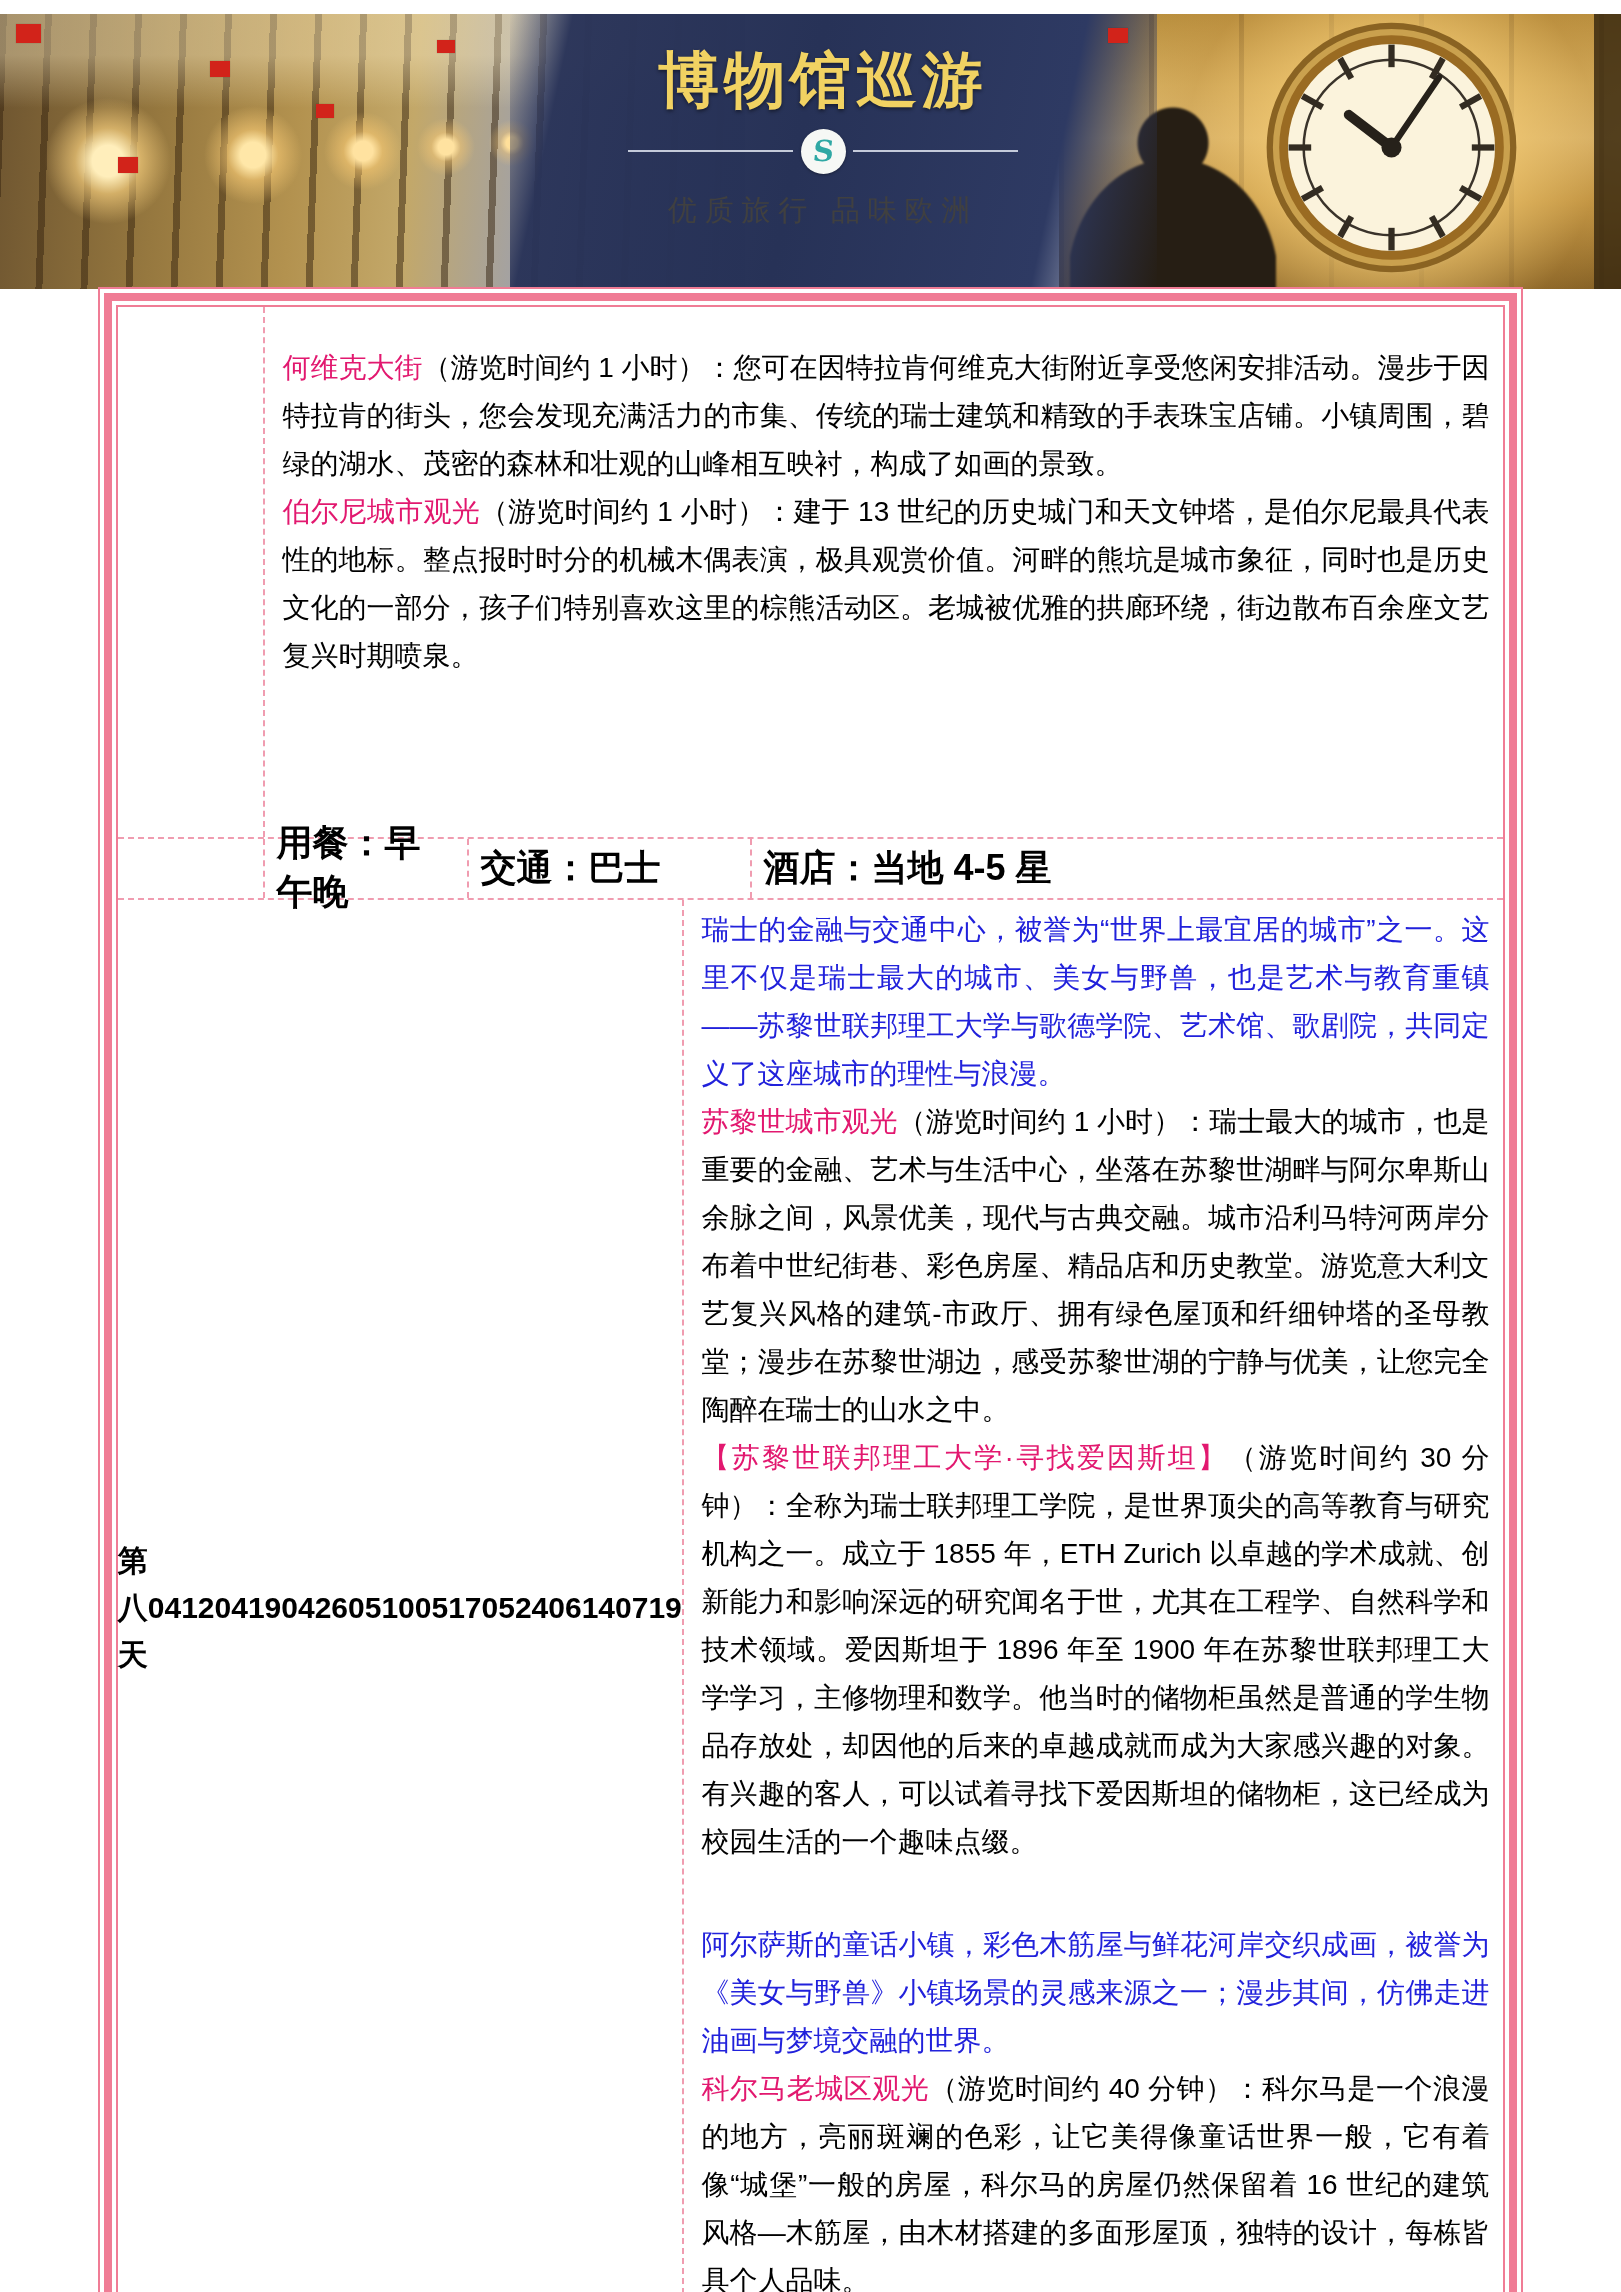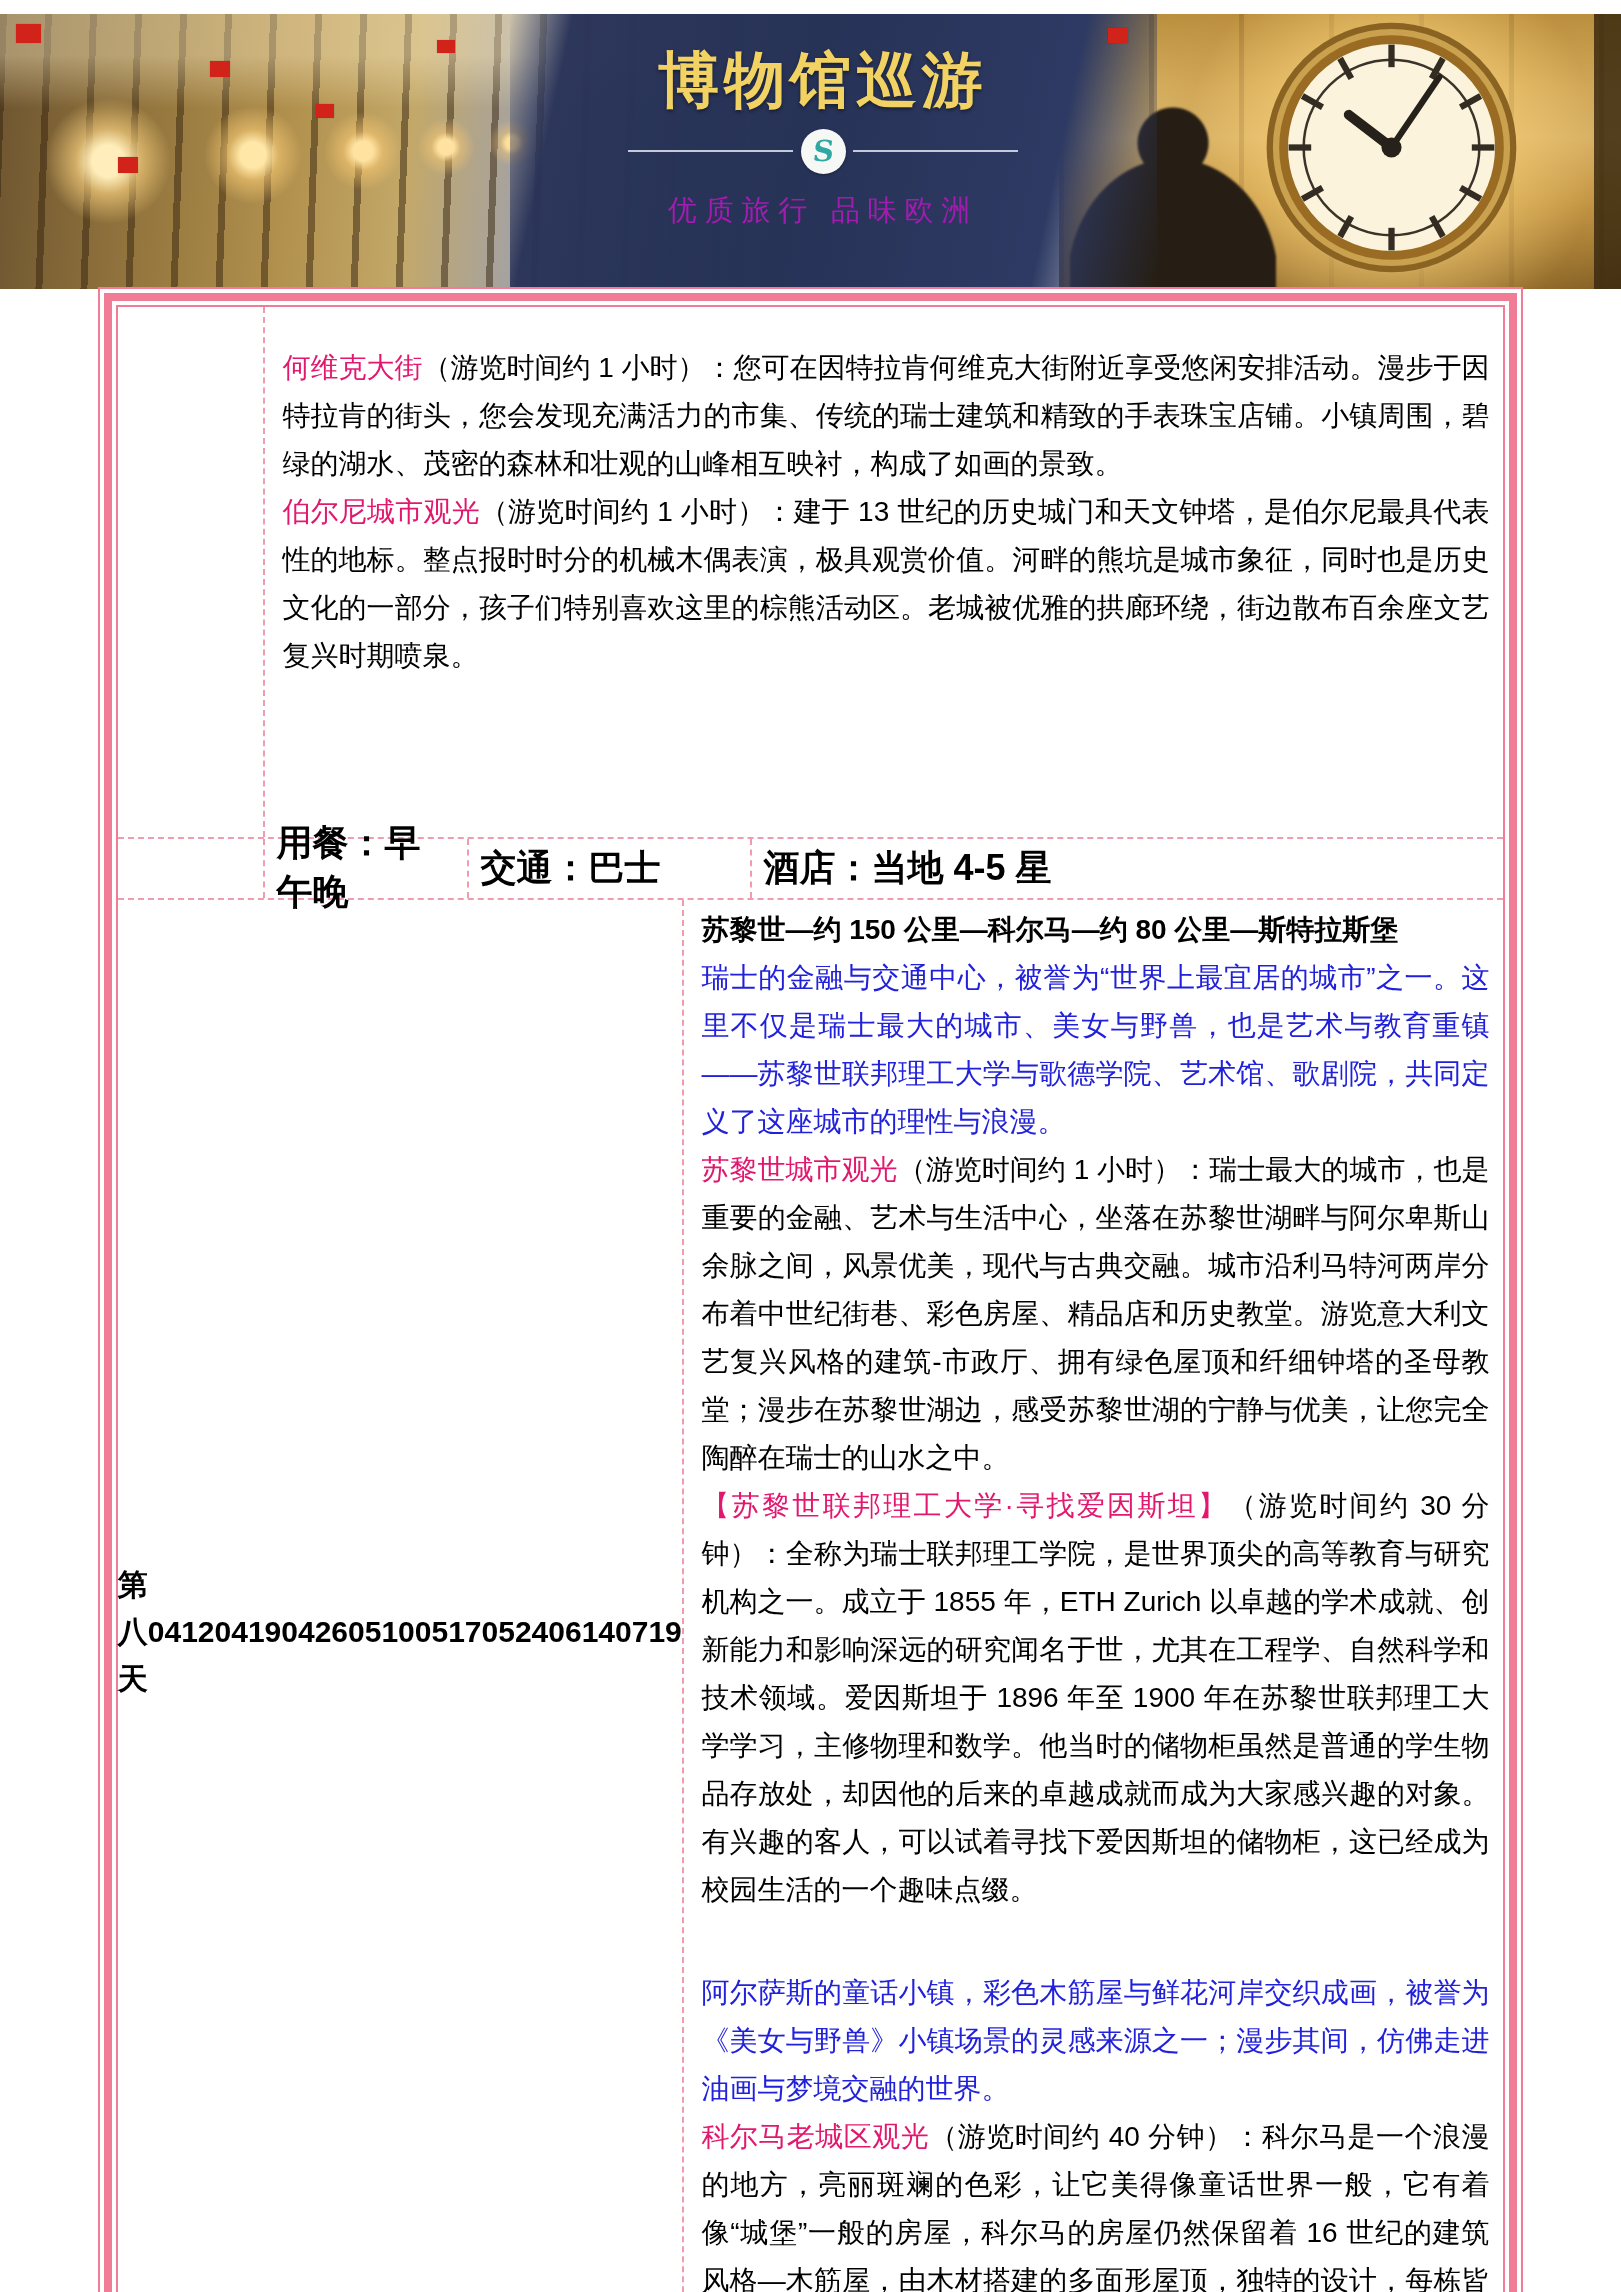--- a/index.html
+++ b/index.html
@@ -50,21 +50,21 @@
   .divider .line{display:inline-block;width:165px;height:2px;background:rgba(235,240,250,.8);}
   .badge{
     display:inline-flex;align-items:center;justify-content:center;
     width:45px;height:45px;border-radius:50%;background:#f6f8f5;margin:0 7.8px;
     box-shadow:0 1px 2.9px rgba(0,0,0,.35);
   }
   .badge span{
     font-family:"DejaVu Serif","Liberation Serif",serif;
     font-size:29px;font-weight:bold;color:#2fa8a4;transform:skewX(-6deg);
   }
-  .banner-subtitle{margin-top:17.6px;font-size:29px;color:#a21caf;letter-spacing:7.8px;}
+  .banner-subtitle{margin-top:17.6px;font-size:29px;color:#404040;letter-spacing:7.8px;}
   .clock{position:absolute;left:1266px;top:7.8px;width:251px;height:251px;}
   .person{position:absolute;left:1070px;top:88px;width:206px;height:187px;
     background:
       radial-gradient(circle at 103px 41px, #261e14 0 35px, rgba(0,0,0,0) 36px),
       radial-gradient(106px 125px at 103px 181px, #261e14 0 99%, rgba(0,0,0,0) 100%);
     filter:blur(1px);
   }
   .right-bar{position:absolute;right:0;top:0;width:27.4px;height:275px;background:#3b2a10;opacity:.85;}
   .tag{position:absolute;background:#d2231a;box-shadow:0 0 1px rgba(0,0,0,.3);}
 
@@ -187,21 +187,20 @@
             <div>0412</div>
             <div>0419</div>
             <div>0426</div>
             <div>0510</div>
             <div>0517</div>
             <div>0524</div>
             <div>0614</div>
             <div>0719</div>
           </div>
           <div class="content-col">
-            <p class="para route">苏黎世—约 150 公里—科尔马—约 80 公里—斯特拉斯堡</p>
             <p class="para blue-text">瑞士的金融与交通中心，被誉为“世界上最宜居的城市”之一。这里不仅是瑞士最大的城市、美女与野兽，也是艺术与教育重镇——苏黎世联邦理工大学与歌德学院、艺术馆、歌剧院，共同定义了这座城市的理性与浪漫。</p>
             <p class="para"><span class="lead-pink">苏黎世城市观光</span><span>（游览时间约 1 小时）：瑞士最大的城市，也是重要的金融、艺术与生活中心，坐落在苏黎世湖畔与阿尔卑斯山余脉之间，风景优美，现代与古典交融。城市沿利马特河两岸分布着中世纪街巷、彩色房屋、精品店和历史教堂。游览意大利文艺复兴风格的建筑-市政厅、拥有绿色屋顶和纤细钟塔的圣母教堂；漫步在苏黎世湖边，感受苏黎世湖的宁静与优美，让您完全陶醉在瑞士的山水之中。</span></p>
             <p class="para"><span class="lead-pink">【苏黎世联邦理工大学·寻找爱因斯坦】</span><span>（游览时间约 30 分钟）：全称为瑞士联邦理工学院，是世界顶尖的高等教育与研究机构之一。成立于 1855 年，ETH Zurich 以卓越的学术成就、创新能力和影响深远的研究闻名于世，尤其在工程学、自然科学和技术领域。爱因斯坦于 1896 年至 1900 年在苏黎世联邦理工大学学习，主修物理和数学。他当时的储物柜虽然是普通的学生物品存放处，却因他的后来的卓越成就而成为大家感兴趣的对象。有兴趣的客人，可以试着寻找下爱因斯坦的储物柜，这已经成为校园生活的一个趣味点缀。</span></p>
             <p class="para blue-text gap-lg">阿尔萨斯的童话小镇，彩色木筋屋与鲜花河岸交织成画，被誉为《美女与野兽》小镇场景的灵感来源之一；漫步其间，仿佛走进油画与梦境交融的世界。</p>
             <p class="para"><span class="lead-pink">科尔马老城区观光</span><span>（游览时间约 40 分钟）：科尔马是一个浪漫的地方，亮丽斑斓的色彩，让它美得像童话世界一般，它有着像“城堡”一般的房屋，科尔马的房屋仍然保留着 16 世纪的建筑风格—木筋屋，由木材搭建的多面形屋顶，独特的设计，每栋皆具个人品味。</span></p>
           </div>
         </div>
 
         <div class="row" style="height:61px;">
           <div class="day-col"></div>

